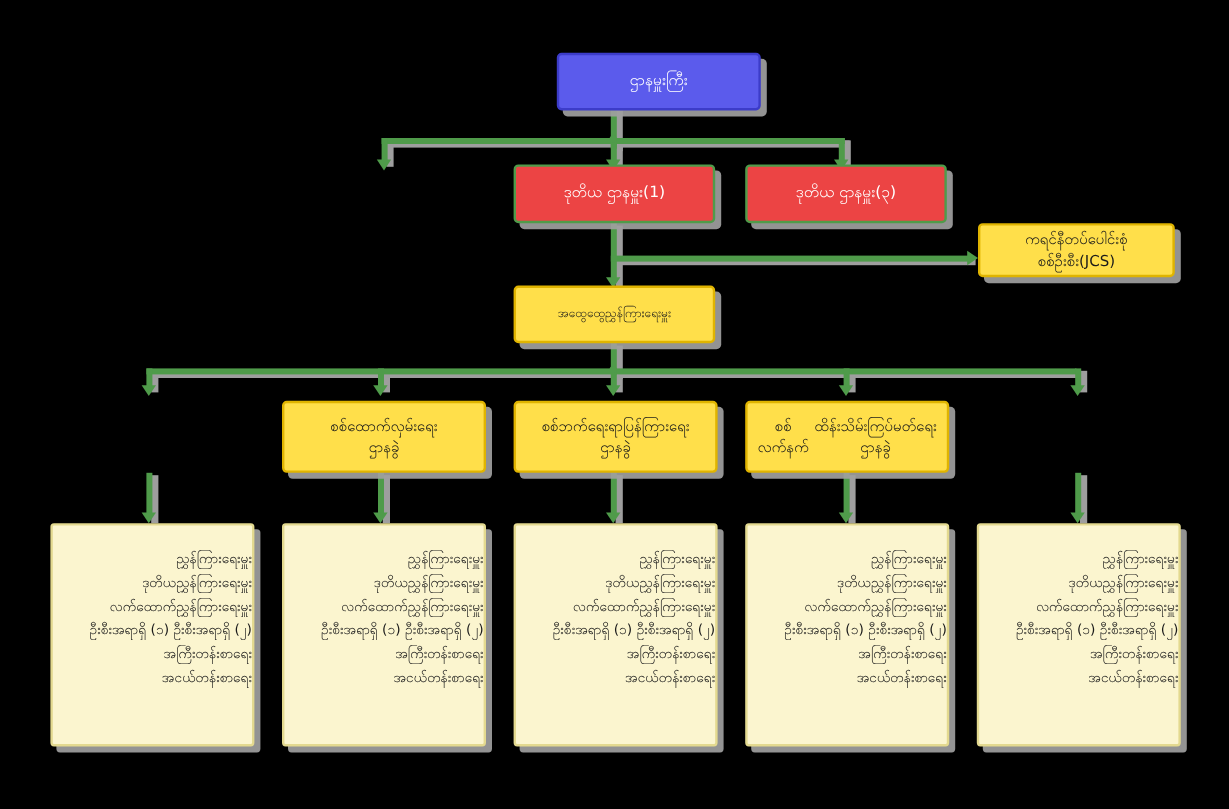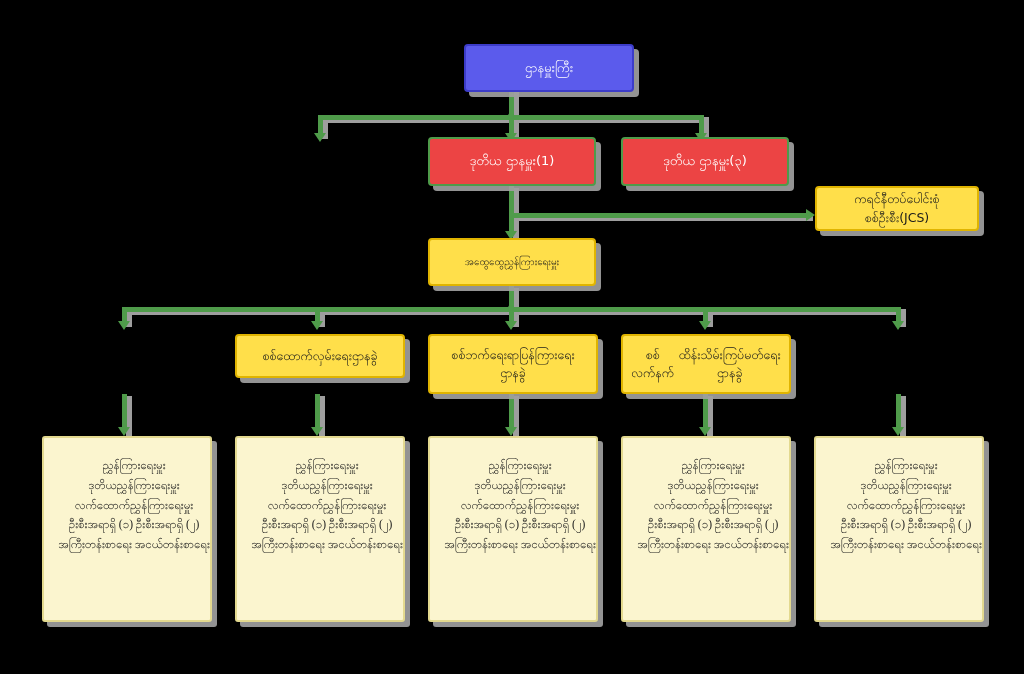--- a/index.html
+++ b/index.html
@@ -98,25 +98,24 @@
     color: #1a1a1a;
     font-size: 12.5px;
     padding: 4px 6px;
   }
   .node-list {
     background: #fbf5cf;
     border: 2px solid #e3d98f;
     color: #1a1a1a;
     font-size: 11.5px;
     display: block;
-    text-align: center;
+    text-align: right;
     padding: 18px 0 18px 14px;
     line-height: 1.72;
     border-radius: 3px;
-    font-family: Liberation Serif, serif;
   }
   .node-list .row { white-space: nowrap; }
   .nl { display: block; }
 </style>
 </head>
 <body>
 
 <div id="stage">
 
   <div class="ln-sh" style="left:513px; top:92px; width:6px; height:34px;"></div>
@@ -207,21 +206,21 @@
 
   <div class="node node-jcs" style="left:815px; top:186px; width:164px; height:45px; flex-direction:column;">
     <span class="nl">ကရင်နီတပ်ပေါင်းစုံ</span>
     <span class="nl">စစ်ဦးစီး(JCS)</span>
   </div>
 
   <div class="node node-dg" style="left:428px; top:238px; width:168px; height:48px;">
     <span>အထွေထွေညွှန်ကြားရေးမှူး</span>
   </div>
 
-  <div class="node node-dept" style="left:235px; top:334px; width:170px; height:44px; flex-direction:row;">
+  <div class="node node-dept" style="left:235px; top:334px; width:170px; height:60px; flex-direction:column;">
     <span class="nl">စစ်ထောက်လှမ်းရေး</span>
     <span class="nl">ဌာနခွဲ</span>
   </div>
   <div class="node node-dept" style="left:428px; top:334px; width:170px; height:60px; flex-direction:column;">
     <span class="nl">စစ်ဘက်ရေးရာပြန်ကြားရေး</span>
     <span class="nl">ဌာနခွဲ</span>
   </div>
   <div class="node node-dept" style="left:621px; top:334px; width:170px; height:60px; flex-direction:row;">
     <span class="nl">စစ်လက်နက်</span>
     <span class="nl">ထိန်းသိမ်းကြပ်မတ်ရေးဌာနခွဲ</span>

